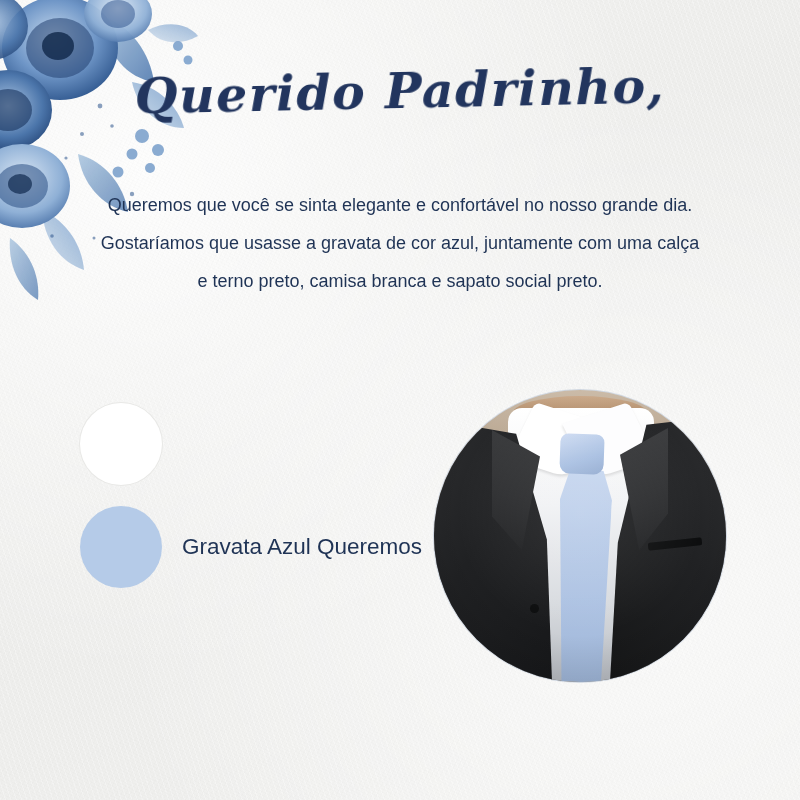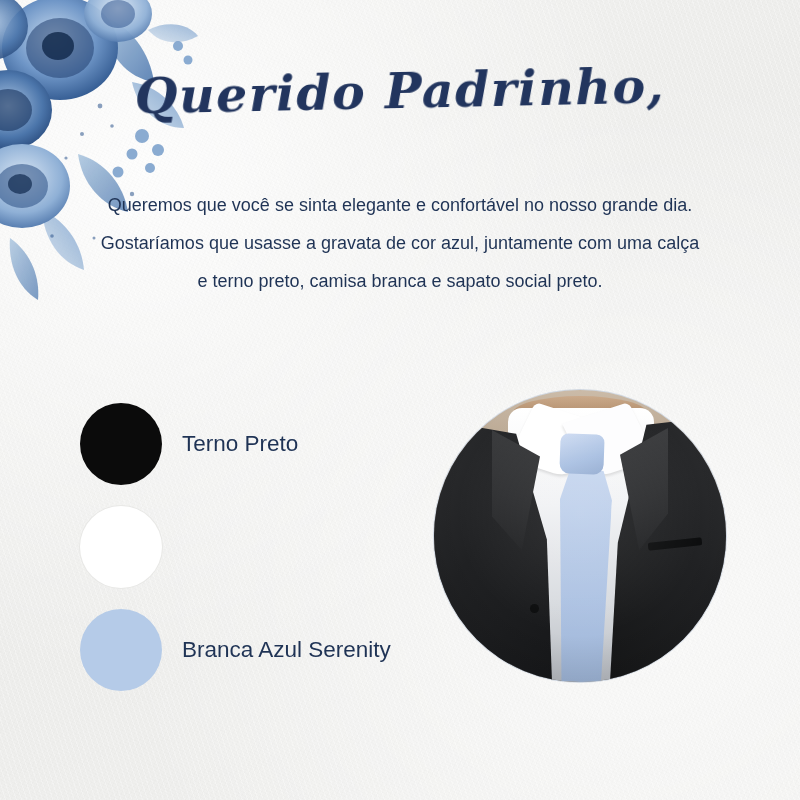--- a/index.html
+++ b/index.html
@@ -288,32 +288,28 @@
       </g>
     </svg>
   </div>
 
   <div id="heading">Querido Padrinho,</div>
 
   <div id="body-text">Queremos que você se sinta elegante e confortável no nosso grande dia. Gostaríamos que usasse a gravata de cor azul, juntamente com uma calça e terno preto, camisa branca e sapato social preto.</div>
 
   <div id="swatch-list">
 
-    <div class="swatch-row">
-      <div class="swatch-dot" style="background:#0b0b0b;"></div>
-      <div class="swatch-label">Terno Preto</div>
-    </div>
 
     <div class="swatch-row">
       <div class="swatch-dot" style="background:#ffffff; box-shadow: 0 0 0 1px #e8e8e6;"></div>
     </div>
 
     <div class="swatch-row">
       <div class="swatch-dot" style="background:#b5cbe8;"></div>
-      <div class="swatch-label">Branca Azul Serenity</div>
+      <div class="swatch-label">Gravata Azul Queremos</div>
     </div>
 
   </div>
 
   <div id="photo-circle" title="Terno preto com camisa branca e gravata azul serenity">
     <div class="ph-layer" id="ph-bg"></div>
     <div class="ph-layer" id="ph-hanger"></div>
     <div class="ph-layer" id="ph-shirt"></div>
     <div class="ph-layer" id="ph-collar-l"></div>
     <div class="ph-layer" id="ph-collar-r"></div>

